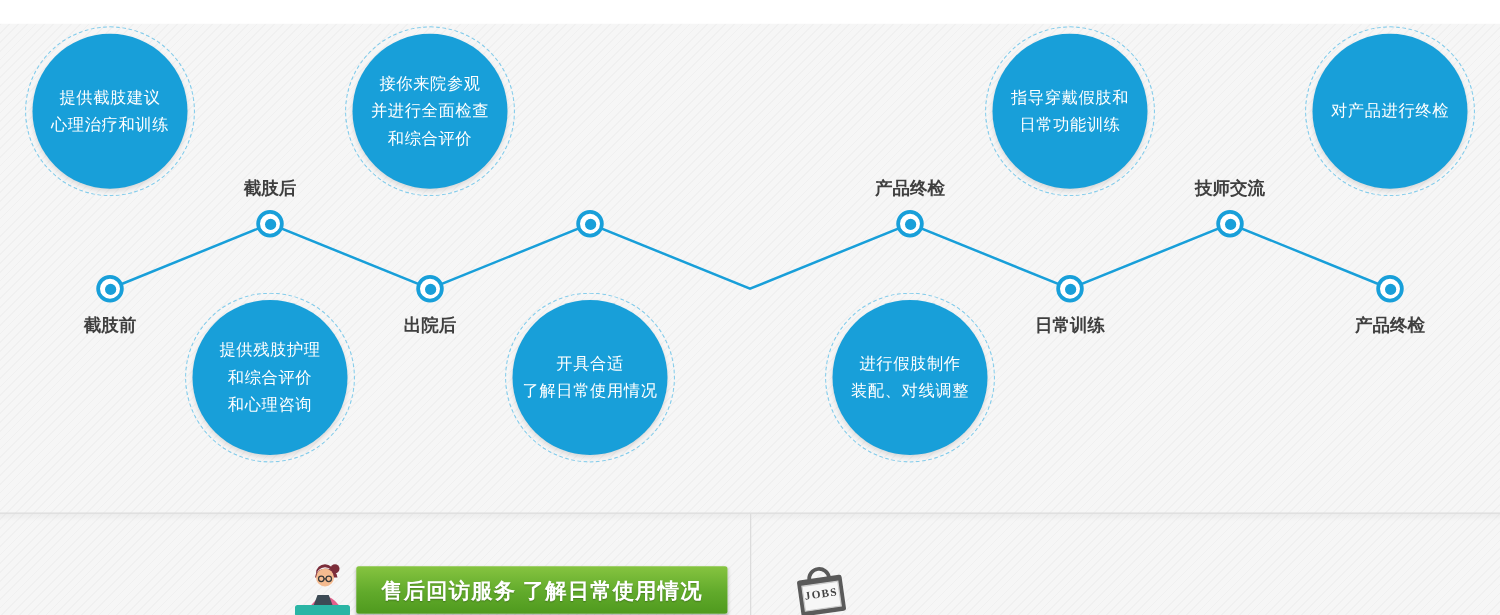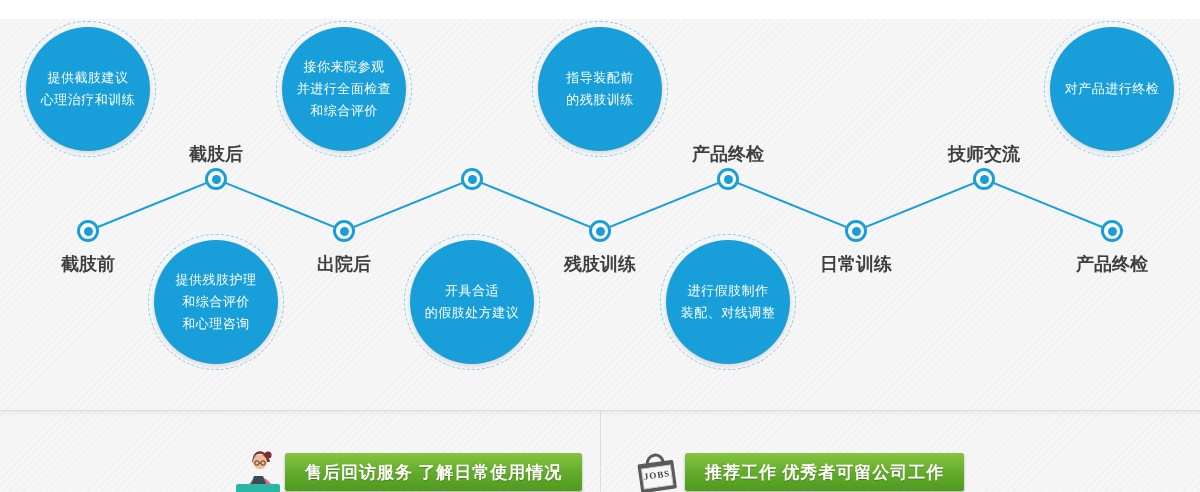--- a/index.html
+++ b/index.html
@@ -47,21 +47,21 @@
     position: absolute; left: 69px; width: 22px; height: 22px;
     box-sizing: border-box; border: 3px solid #189fd9; border-radius: 50%;
     background: #ffffff; display: flex; align-items: center; justify-content: center;
   }
   .node .dot { width: 9px; height: 9px; border-radius: 50%; background: #189fd9; }
   .stage.low-node  .node { top: 201px; }
   .stage.high-node .node { top: 149px; }
 
   .stage-label {
     position: absolute; left: 0; width: 160px; text-align: center;
-    font-size: 18px; font-weight: bold; color: #3f3f3f;
+    font-size: 14px; font-weight: bold; color: #3f3f3f;
   }
   .stage.low-node  .stage-label { top: 233px; }
   .stage.high-node .stage-label { top: 123px; }
 
   
   .footer {
     position: absolute; left: 0; top: 391px; width: 1200px; height: 101px;
     border-top: 1px solid #dcdcdc;
   }
   .footer::before {
@@ -133,50 +133,44 @@
     </div>
     <div class="node">
         <span class="dot"></span>
       </div>
     <div class="stage-label">出院后</div>
   </div>
 
   <div class="stage s3 high-node">
     <div class="bubble">
       <span class="bubble-text">开具合适
-的假肢处方建议</span>
-    </div>
-    <div class="node">
-        <span class="dot"></span>
-      </div>
-  </div>
-
-  <div class="stage s4 low-node">
-    <div class="bubble">
-      <span class="bubble-text">指导装配前
-的残肢训练</span>
-    </div>
-    <div class="node">
-        <span class="dot"></span>
-      </div>
-    <div class="stage-label">残肢训练</div>
-  </div>
+了解日常使用情况</span>
+    </div>
+    <div class="node">
+        <span class="dot"></span>
+      </div>
+  </div>
+
 
   <div class="stage s5 high-node">
     <div class="bubble">
       <span class="bubble-text">进行假肢制作
 装配、对线调整</span>
     </div>
     <div class="node">
         <span class="dot"></span>
       </div>
     <div class="stage-label">产品终检</div>
   </div>
 
   <div class="stage s6 low-node">
+    <div class="bubble">
+      <span class="bubble-text">指导穿戴假肢和
+日常功能训练</span>
+    </div>
     <div class="node">
         <span class="dot"></span>
       </div>
     <div class="stage-label">日常训练</div>
   </div>
 
   <div class="stage s7 high-node">
     <div class="node">
         <span class="dot"></span>
       </div>
@@ -222,19 +216,16 @@
         <svg width="54" height="48" viewBox="0 0 54 48">
           <ellipse cx="26" cy="46" rx="21" ry="2" fill="rgba(0,0,0,0.12)"></ellipse>
           <g transform="rotate(-8 26 26)">
             <path d="M18 14 a8 8 0 0 1 16 0" fill="none" stroke="#5a5a5a" stroke-width="3"></path>
             <rect x="8" y="13" width="36" height="29" rx="2" fill="#5a5a5a"></rect>
             <rect x="11.5" y="18" width="29" height="20" fill="#f7f7f7" stroke="#cccccc" stroke-width="1"></rect>
           </g>
         </svg>
         <span class="jobs-text">JOBS</span>
       </div>
-      <div class="banner-bar">
-        <span>推荐工作 优秀者可留公司工作</span>
-      </div>
     </div>
   </div>
 
 </div>
 
 </body></html>

